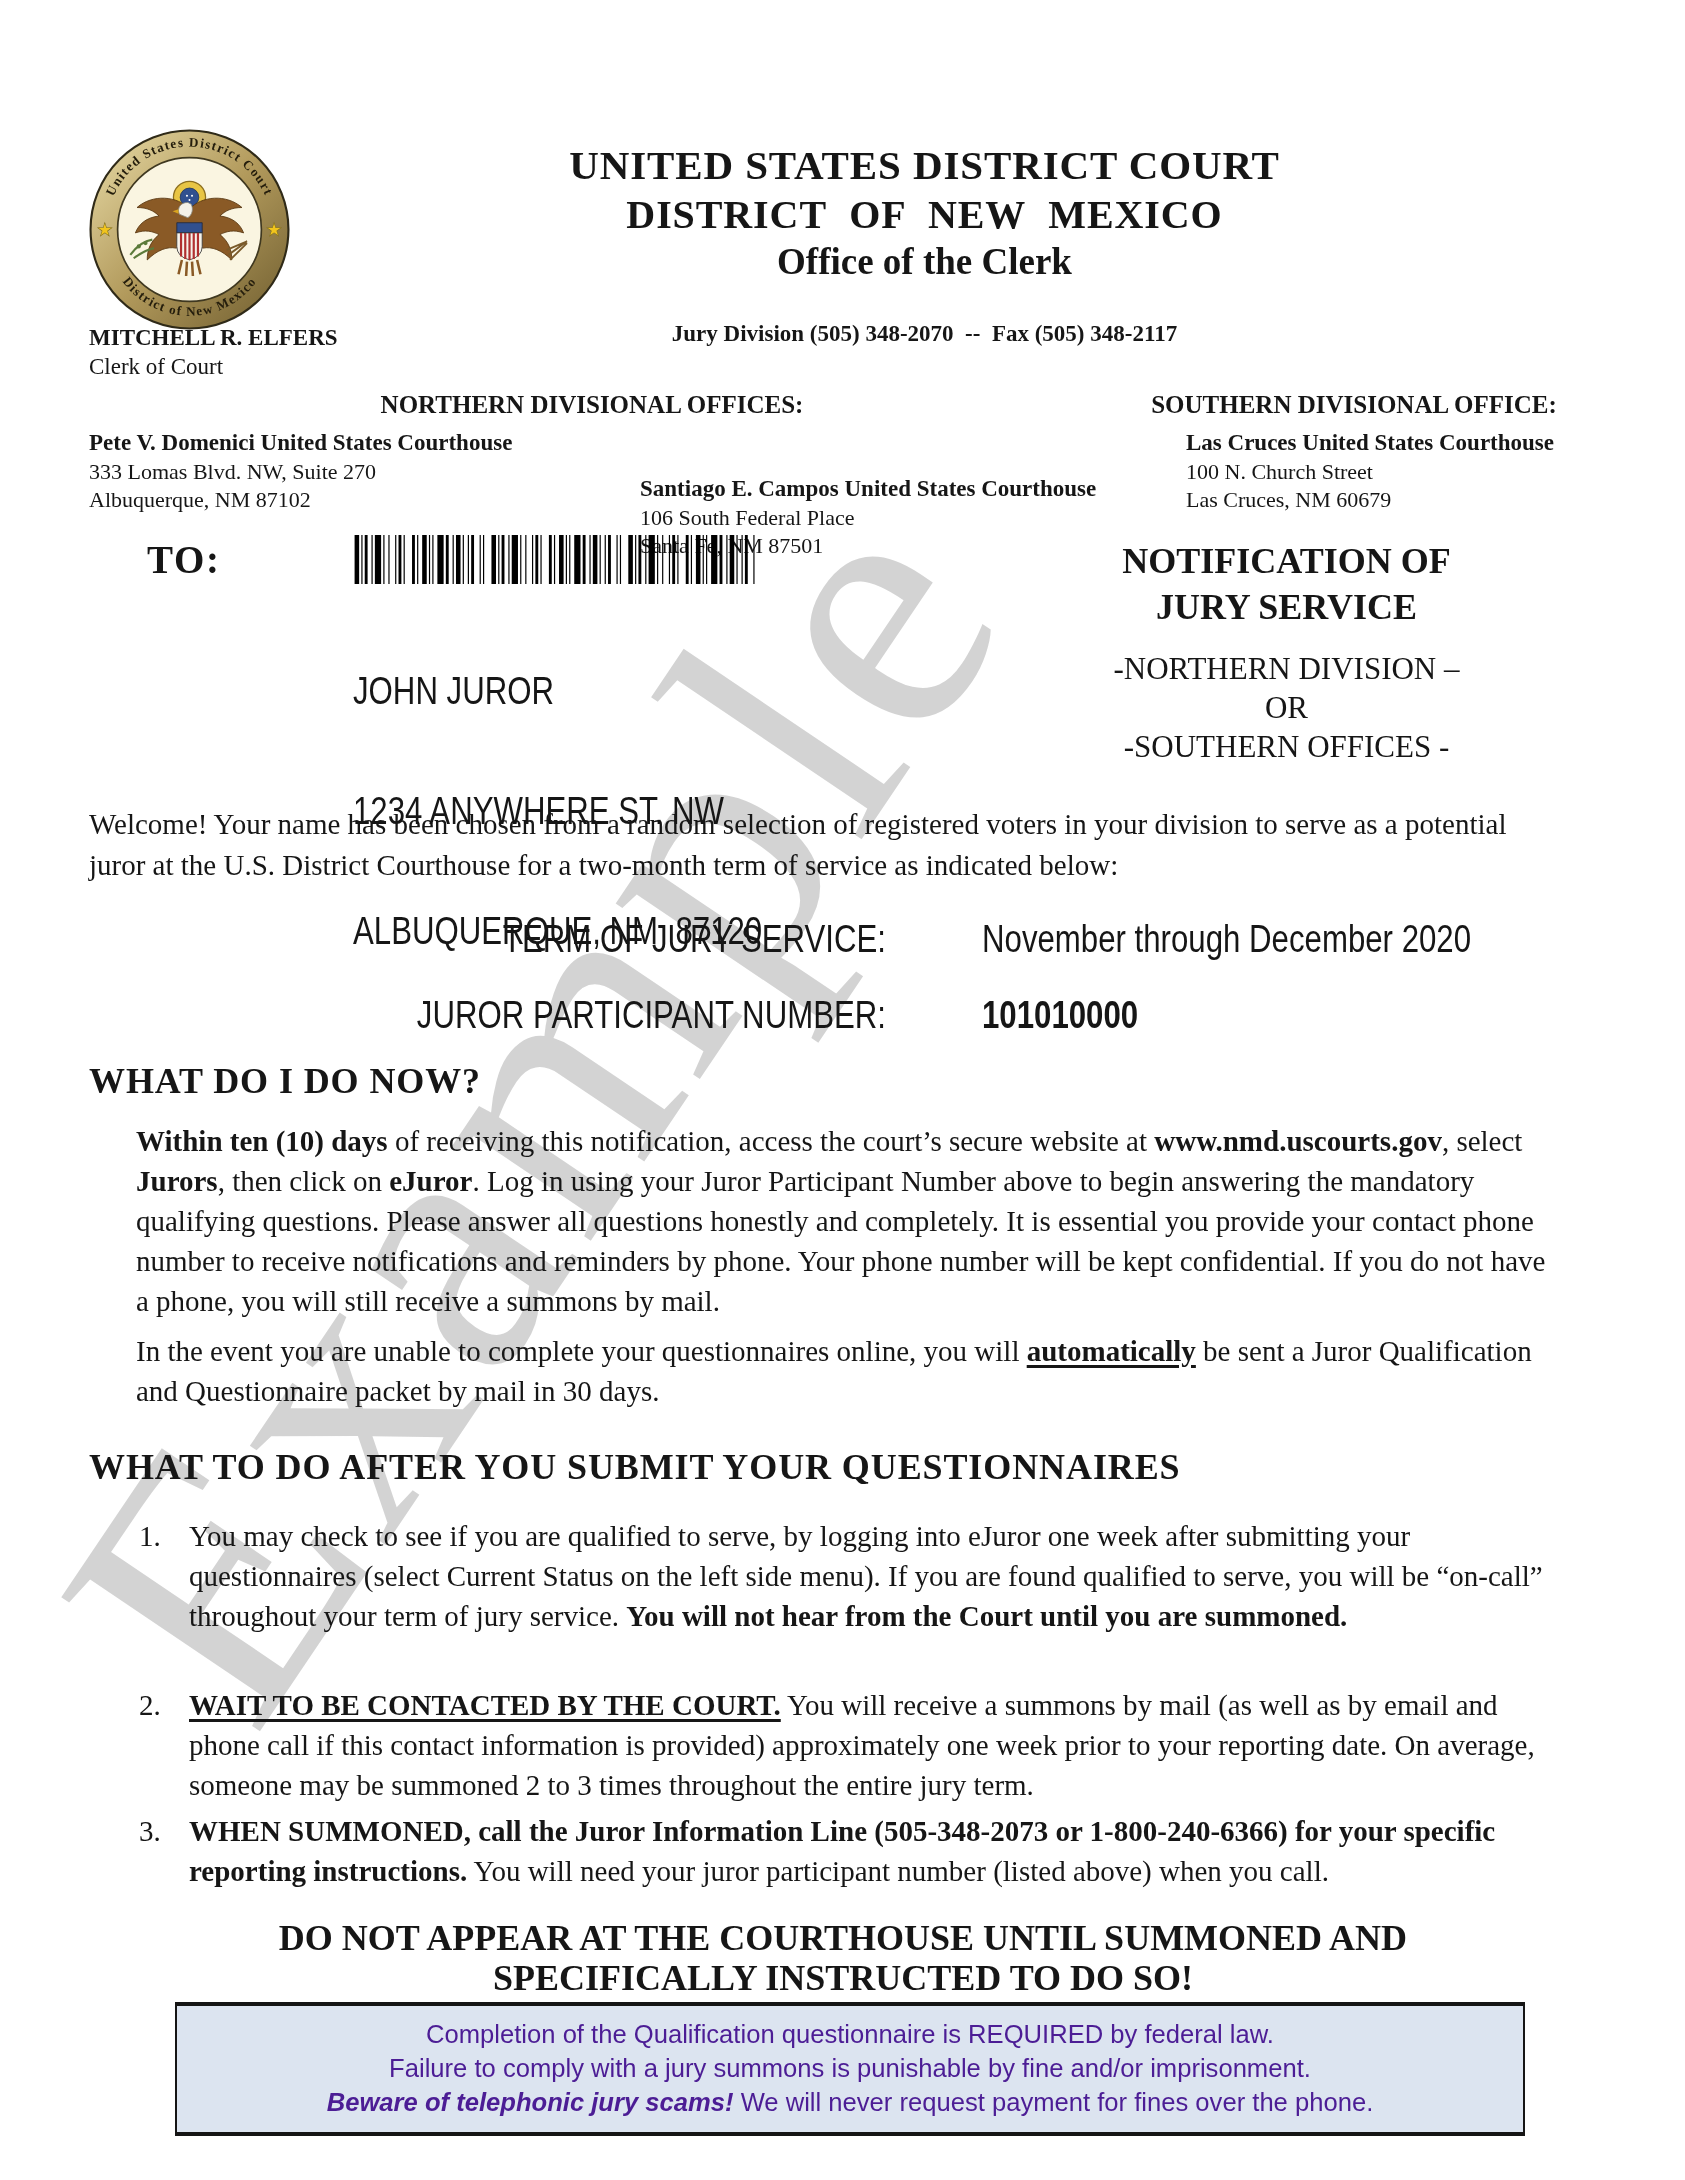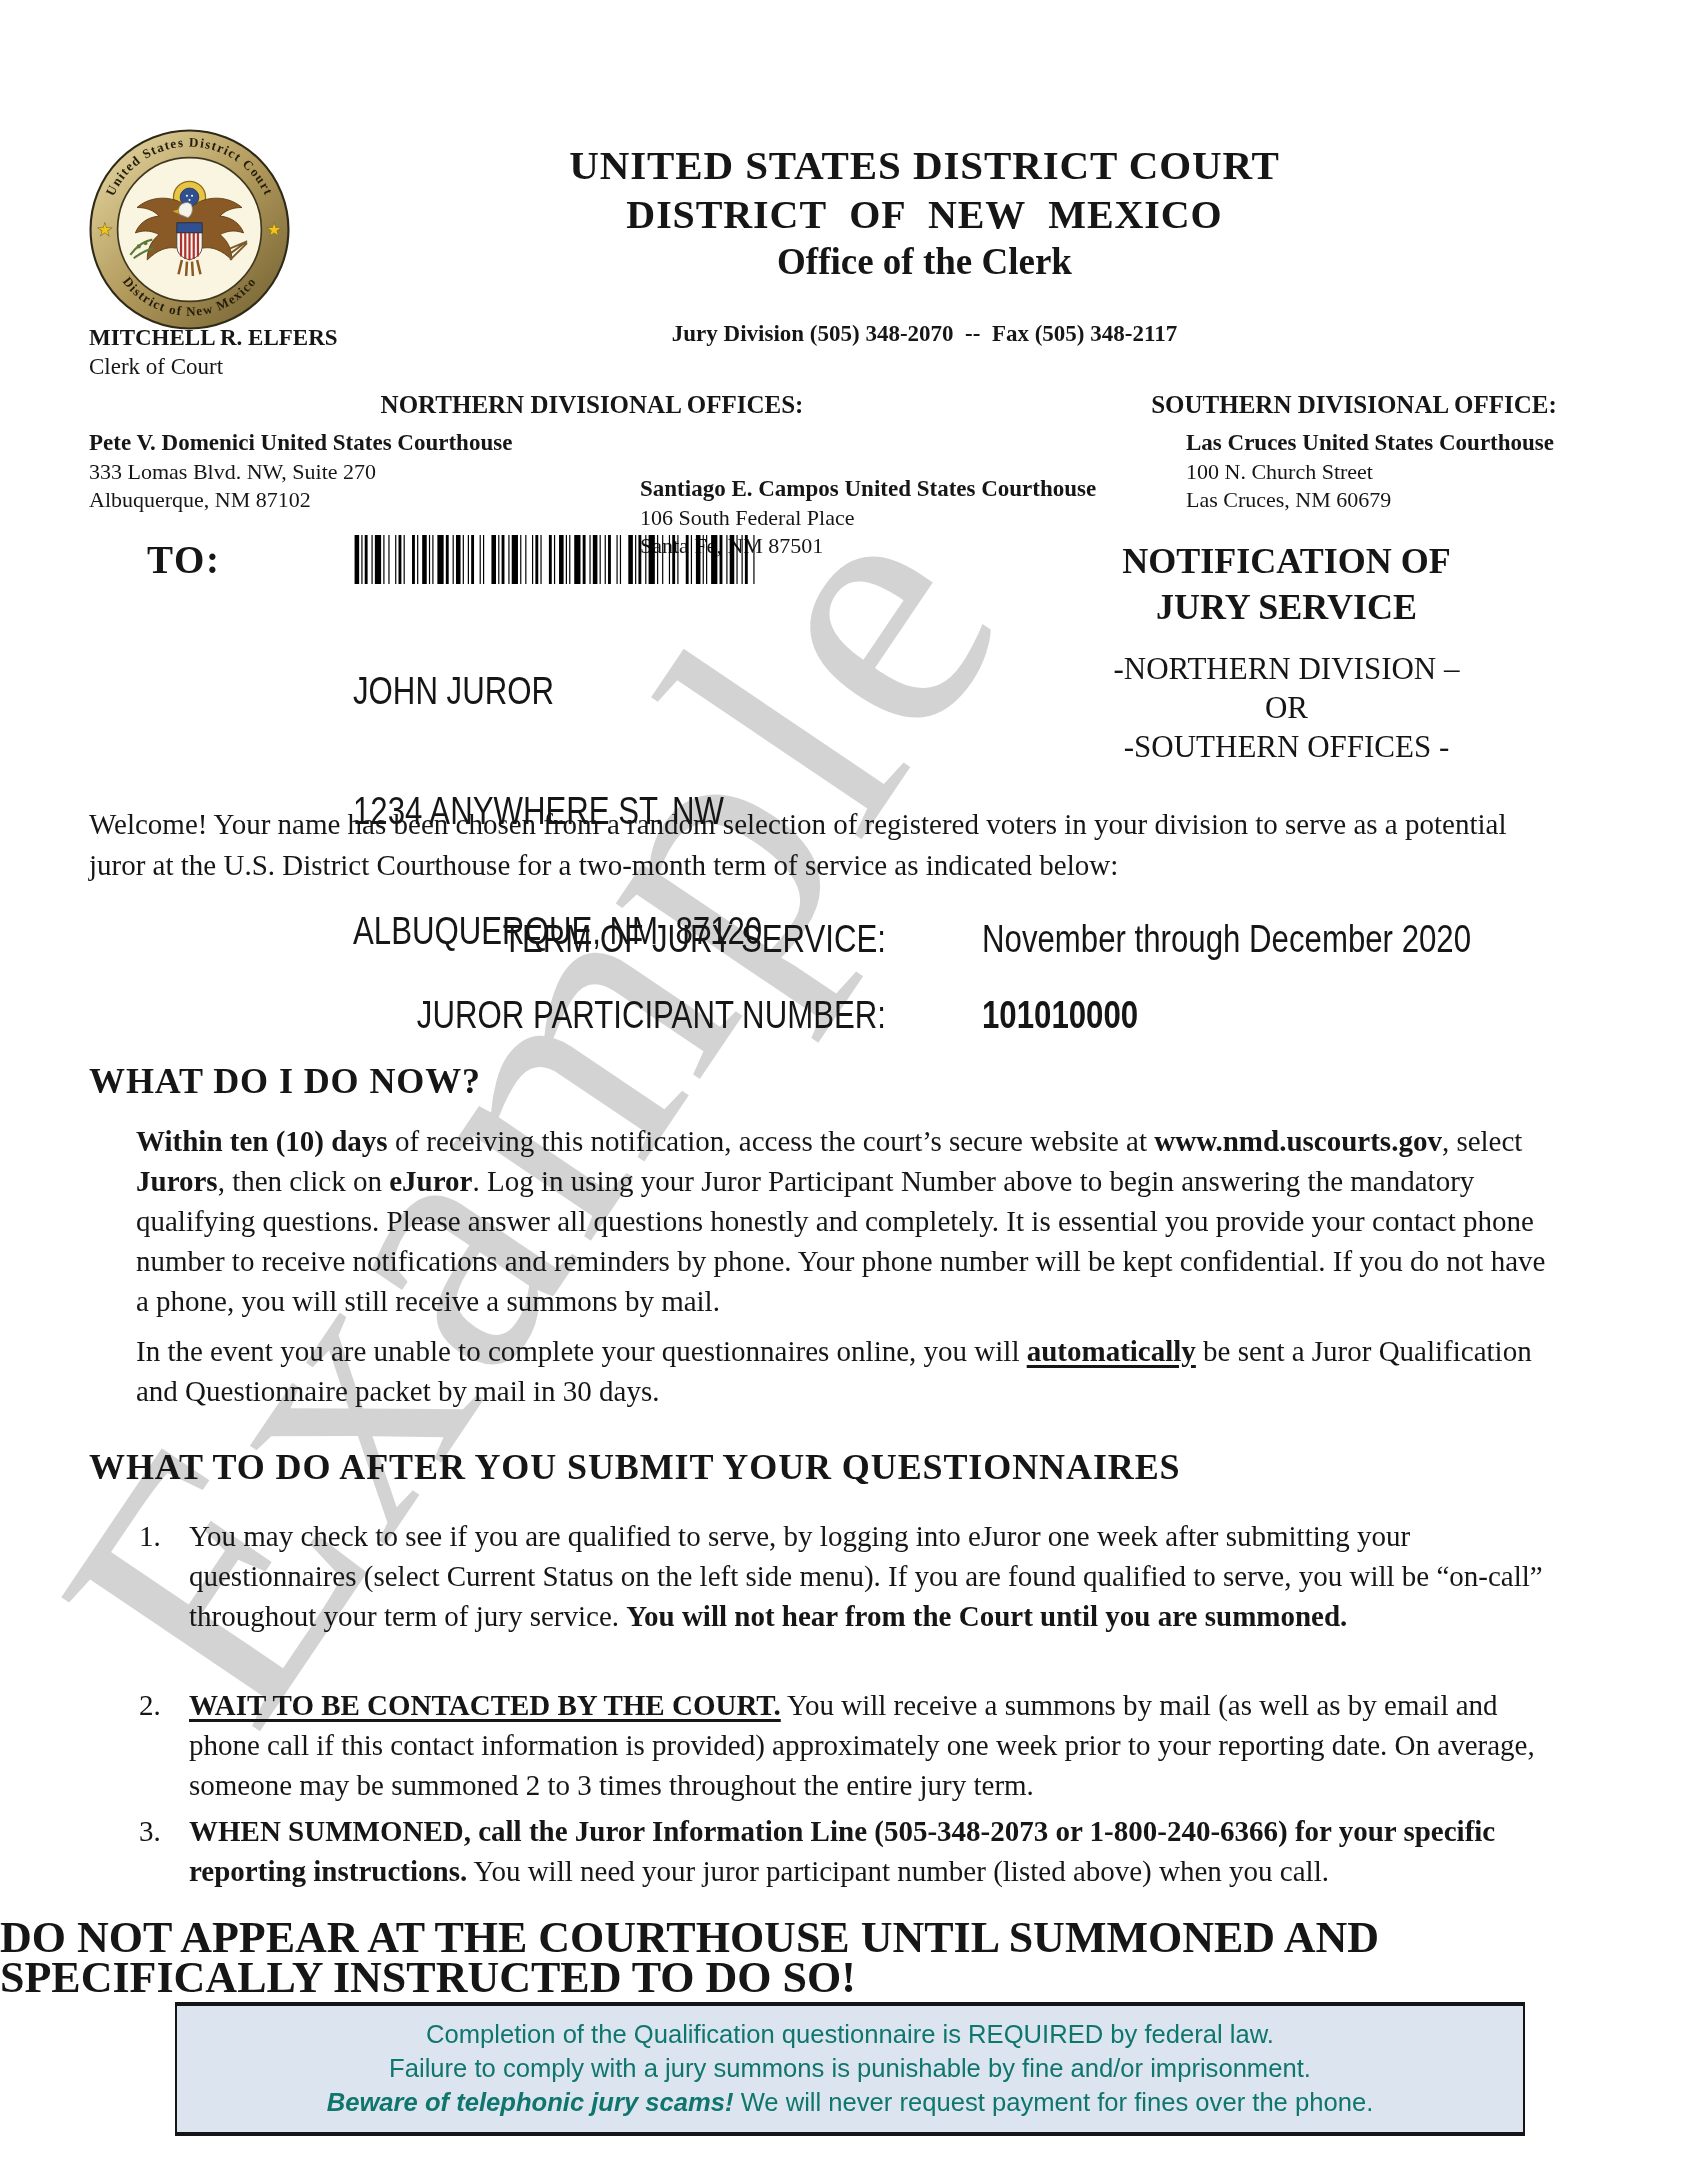--- a/index.html
+++ b/index.html
@@ -61,25 +61,25 @@
   .hd1{top:1060px;} .hd2{top:1446px;}
   .body-text{font-size:29px;line-height:40px;}
   .p1{left:136px;top:1121px;width:1421px;}
   .p2{left:136px;top:1331px;width:1421px;}
   .item{left:139px;width:1418px;display:flex;}
   .item .num{width:50px;flex:none;}
   .item .txt{flex:1;}
   .it1{top:1516px;} .it2{top:1685px;} .it3{top:1811px;}
 
   
-  .closing{left:0;right:0;top:1918px;
-           font-size:44px;font-weight:bold;line-height:40px;}
+  .closing{left:0;right:0;top:1918px;text-align:center;
+           font-size:36px;font-weight:bold;line-height:40px;}
   .notice{left:175px;top:2002px;width:1350px;box-sizing:border-box;background:#dce4f0;
     border:2.6px solid #151515;border-top-width:4.3px;border-bottom-width:4.3px;
-    padding:11px 8.5px 12.8px;text-align:center;color:#0f766e;
+    padding:11px 8.5px 12.8px;text-align:center;color:#4c1d95;
     font-family:"Liberation Sans","DejaVu Sans",sans-serif;font-size:25.6px;line-height:34px;}
 </style>
 </head>
 <body>
 
 <div class="page">
 
   <div class="watermark">Example</div>
 
   <svg class="seal" width="203" height="203" viewBox="-120 -120 240 240">

